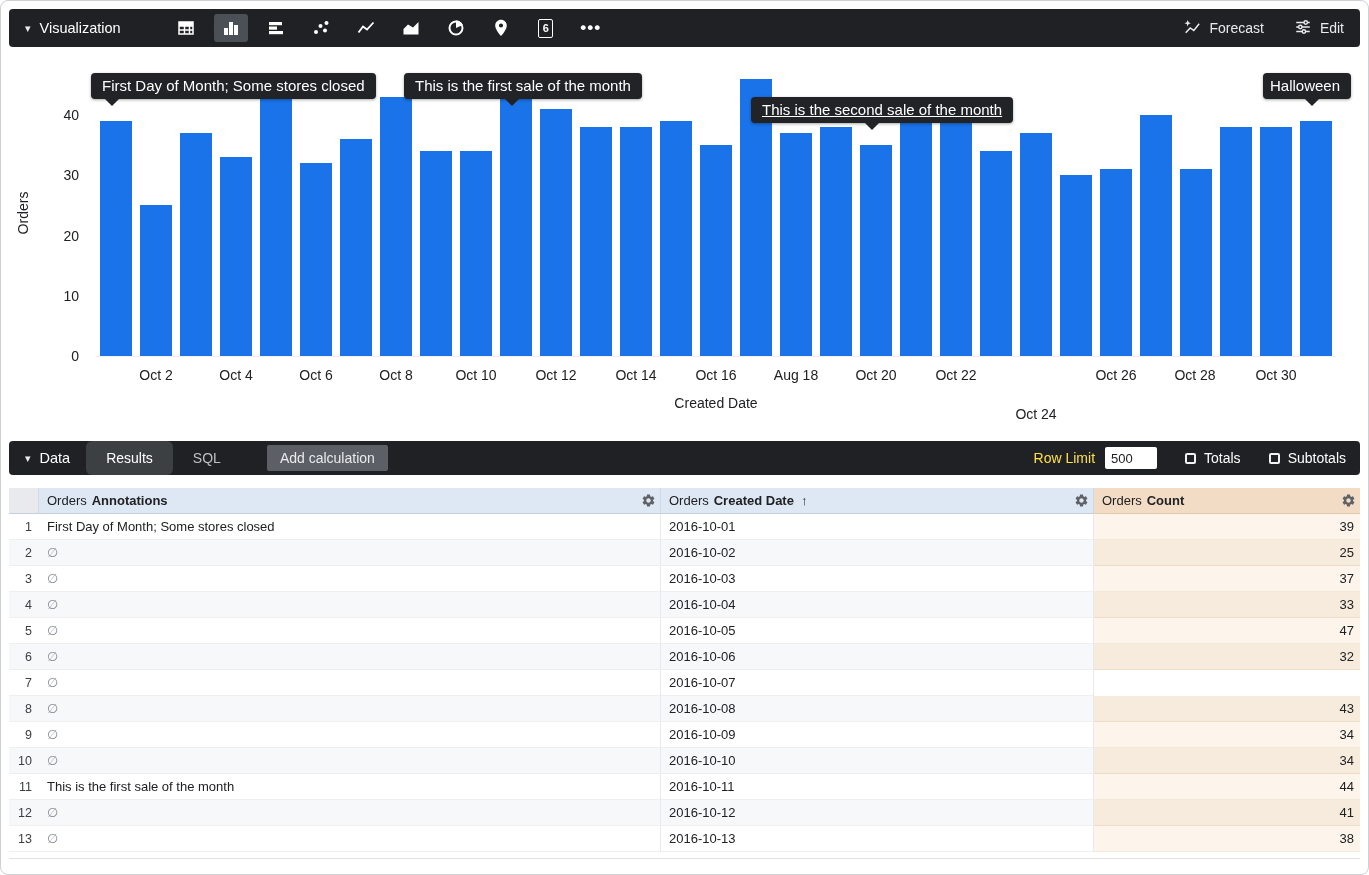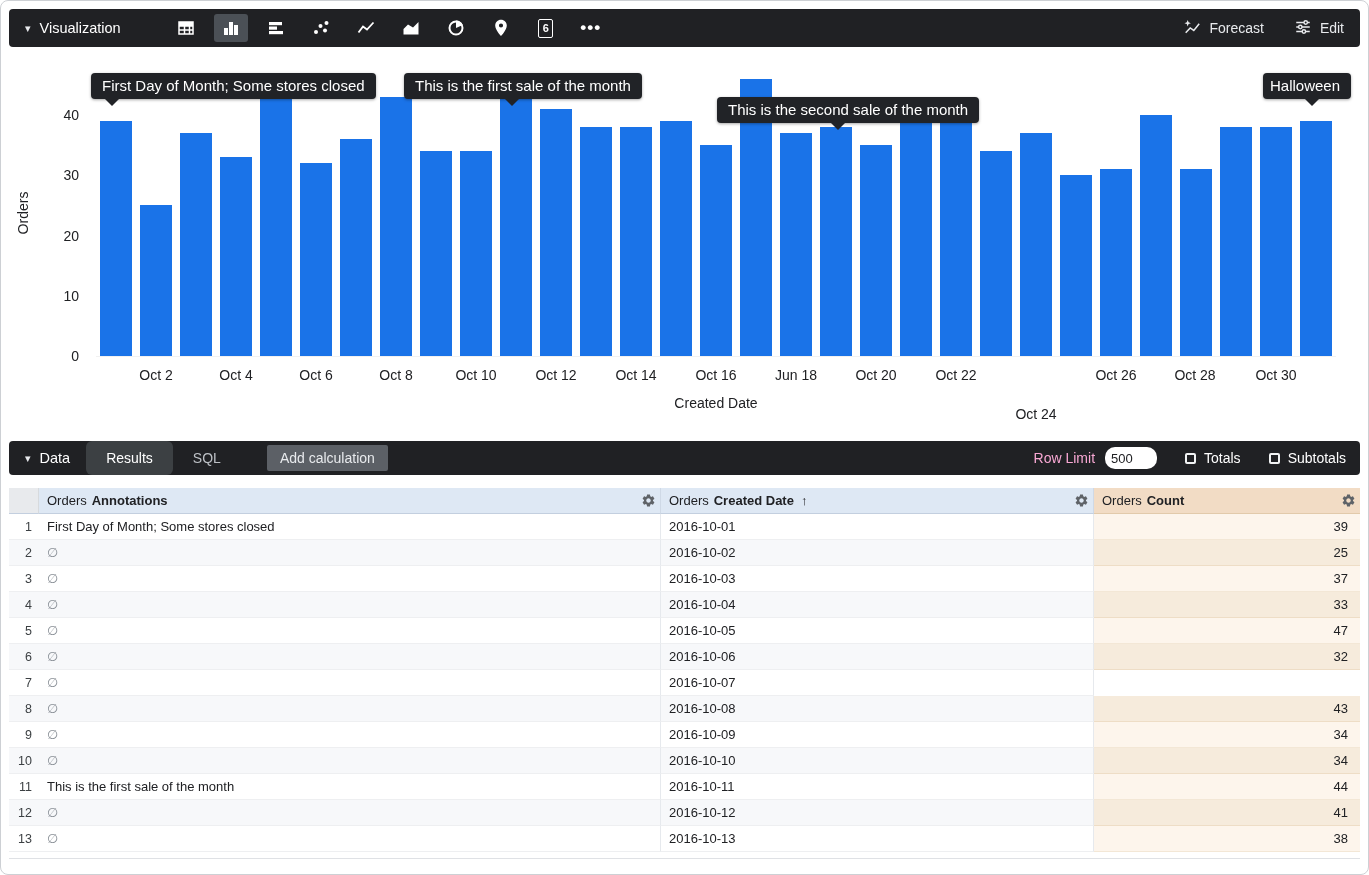--- a/index.html
+++ b/index.html
@@ -51,22 +51,22 @@
 
   
   .data-toolbar { height:34px; justify-content:space-between; padding-right:14px; }
   .tabs { display:flex; align-items:center; height:100%; }
   .tab { height:100%; display:flex; align-items:center; padding:0 20px; font-size:14px;
          color:#bdc1c6; background:none; border:none; font-family:inherit; cursor:pointer; }
   .tab.active { background:#3c4043; color:#fff; font-weight:500;border-radius:6px; }
   .add-calc { background:#5c6066; color:#e8eaed; border:none; border-radius:2px;
               font-size:14px; font-family:inherit; padding:5px 13px; margin-left:26px; cursor:pointer; }
   .rl-wrap { display:flex; align-items:center; gap:10px; }
-  .rl-label { font-size:14px; color:#f9a8d4; }
-  .rl-input { width:52px; height:22px; border:none; border-radius:10px; font-size:13px;
+  .rl-label { font-size:14px; color:#fde047; }
+  .rl-input { width:52px; height:22px; border:none; border-radius:2px; font-size:13px;
               padding:0 6px; font-family:inherit; color:#202124; background:#fff; }
   .cb-wrap { display:flex; align-items:center; gap:8px; margin-left:18px; cursor:pointer; }
   .cb { width:11px; height:11px; border:2px solid #f1f3f4; border-radius:2px; background:transparent; }
   .cb-label { font-size:14px; font-weight:500; color:#fff; }
 
   
   .table-wrap { margin-top:13px; }
   .thead, .trow { display:grid; grid-template-columns:30px 622px 433px 1fr; margin:0 8px; }
   .thead { height:26px; font-size:13px; }
   .th { background:#dee8f4; display:flex; align-items:center; padding:0 4px 0 8px; gap:5px;
@@ -75,21 +75,21 @@
   .th.counth { background:#f2dcc5; border-right:none; border-bottom:1px solid #e2caab; }
   .group { font-weight:400; }
   .field { font-weight:700; }
   .sort { font-weight:700; margin-left:2px; }
   .gear { margin-left:auto; display:flex; align-items:center; cursor:pointer; }
   .trow { height:26px; font-size:13px; }
   .cell { display:flex; align-items:center; padding:0 8px; border-bottom:1px solid #eeeff1;
           color:#202124; overflow:hidden; white-space:nowrap; }
   .cell.num { justify-content:flex-end; padding-right:7px; color:#3c4043; font-size:12.5px; }
   .cell.ann, .cell.date { border-right:1px solid #e6e9ed; }
-  .cell.count { justify-content:flex-end; padding-right:12px; }
+  .cell.count { justify-content:flex-end; padding-right:6px; }
   .trow.odd .count { background:#fdf5ec; border-bottom:1px solid #f3e7d6; }
   .trow.even .count { background:#f6ebdc; border-bottom:1px solid #eeddc6; }
   .trow.even .num, .trow.even .ann, .trow.even .date { background:#f7f8fa; }
   .cell .null { color:#8a9097; }
   .bottom-rule { margin:6px 8px 0; border-top:1px solid #dfe1e5; }
 </style>
 </head>
 <body>
 
 <div class="page">
@@ -300,32 +300,32 @@
       </div>
     <div class="x-axis">
         <div class="xtick" style="left: 155px;">Oct 2</div>
         <div class="xtick" style="left: 235px;">Oct 4</div>
         <div class="xtick" style="left: 315px; text-align: center;">Oct 6</div>
         <div class="xtick" style="left: 395px;">Oct 8</div>
         <div class="xtick" style="left: 475px;">Oct 10</div>
         <div class="xtick" style="left: 555px;">Oct 12</div>
         <div class="xtick" style="left: 635px;">Oct 14</div>
         <div class="xtick" style="left: 715px;">Oct 16</div>
-        <div class="xtick" style="left: 795px;">Jun 18</div>
+        <div class="xtick" style="left: 795px;">Aug 18</div>
         <div class="xtick" style="left: 875px;">Oct 20</div>
         <div class="xtick" style="left: 955px;">Oct 22</div>
         <div class="xtick" style="left: 1035px; margin-top: 39px;">Oct 24</div>
         <div class="xtick" style="left: 1115px;">Oct 26</div>
         <div class="xtick" style="left: 1194px;">Oct 28</div>
         <div class="xtick" style="left: 1275px;">Oct 30</div>
       </div>
     <div class="xlabel">Created Date</div>
   <div class="tip" style="left: 90px; top: 26px;">First Day of Month; Some stores closed<div class="tip-arrow" style="left: 14px;"></div></div>
       <div class="tip" style="left: 403px; top: 26px;">This is the first sale of the month<div class="tip-arrow" style="left: 101px;"></div></div>
-      <div class="tip" style="left: 716px; top: 50px;">This is the second sale of the month<div class="tip-arrow" style="left: 114px;"></div></div>
+      <div class="tip" style="left: 750px; top: 50px; text-decoration: underline;">This is the second sale of the month<div class="tip-arrow" style="left: 114px;"></div></div>
       <div class="tip" style="left: 1262px; top: 26px; padding-left: 7px;">Halloween<div class="tip-arrow" style="left: 42px;"></div></div>
     </section>
 
   <header class="toolbar data-toolbar">
     <div class="tabs">
       <button class="section-toggle">
         <span class="caret">▾</span>
         <span>Data</span>
       </button>
       <button class="tab active">Results</button>

